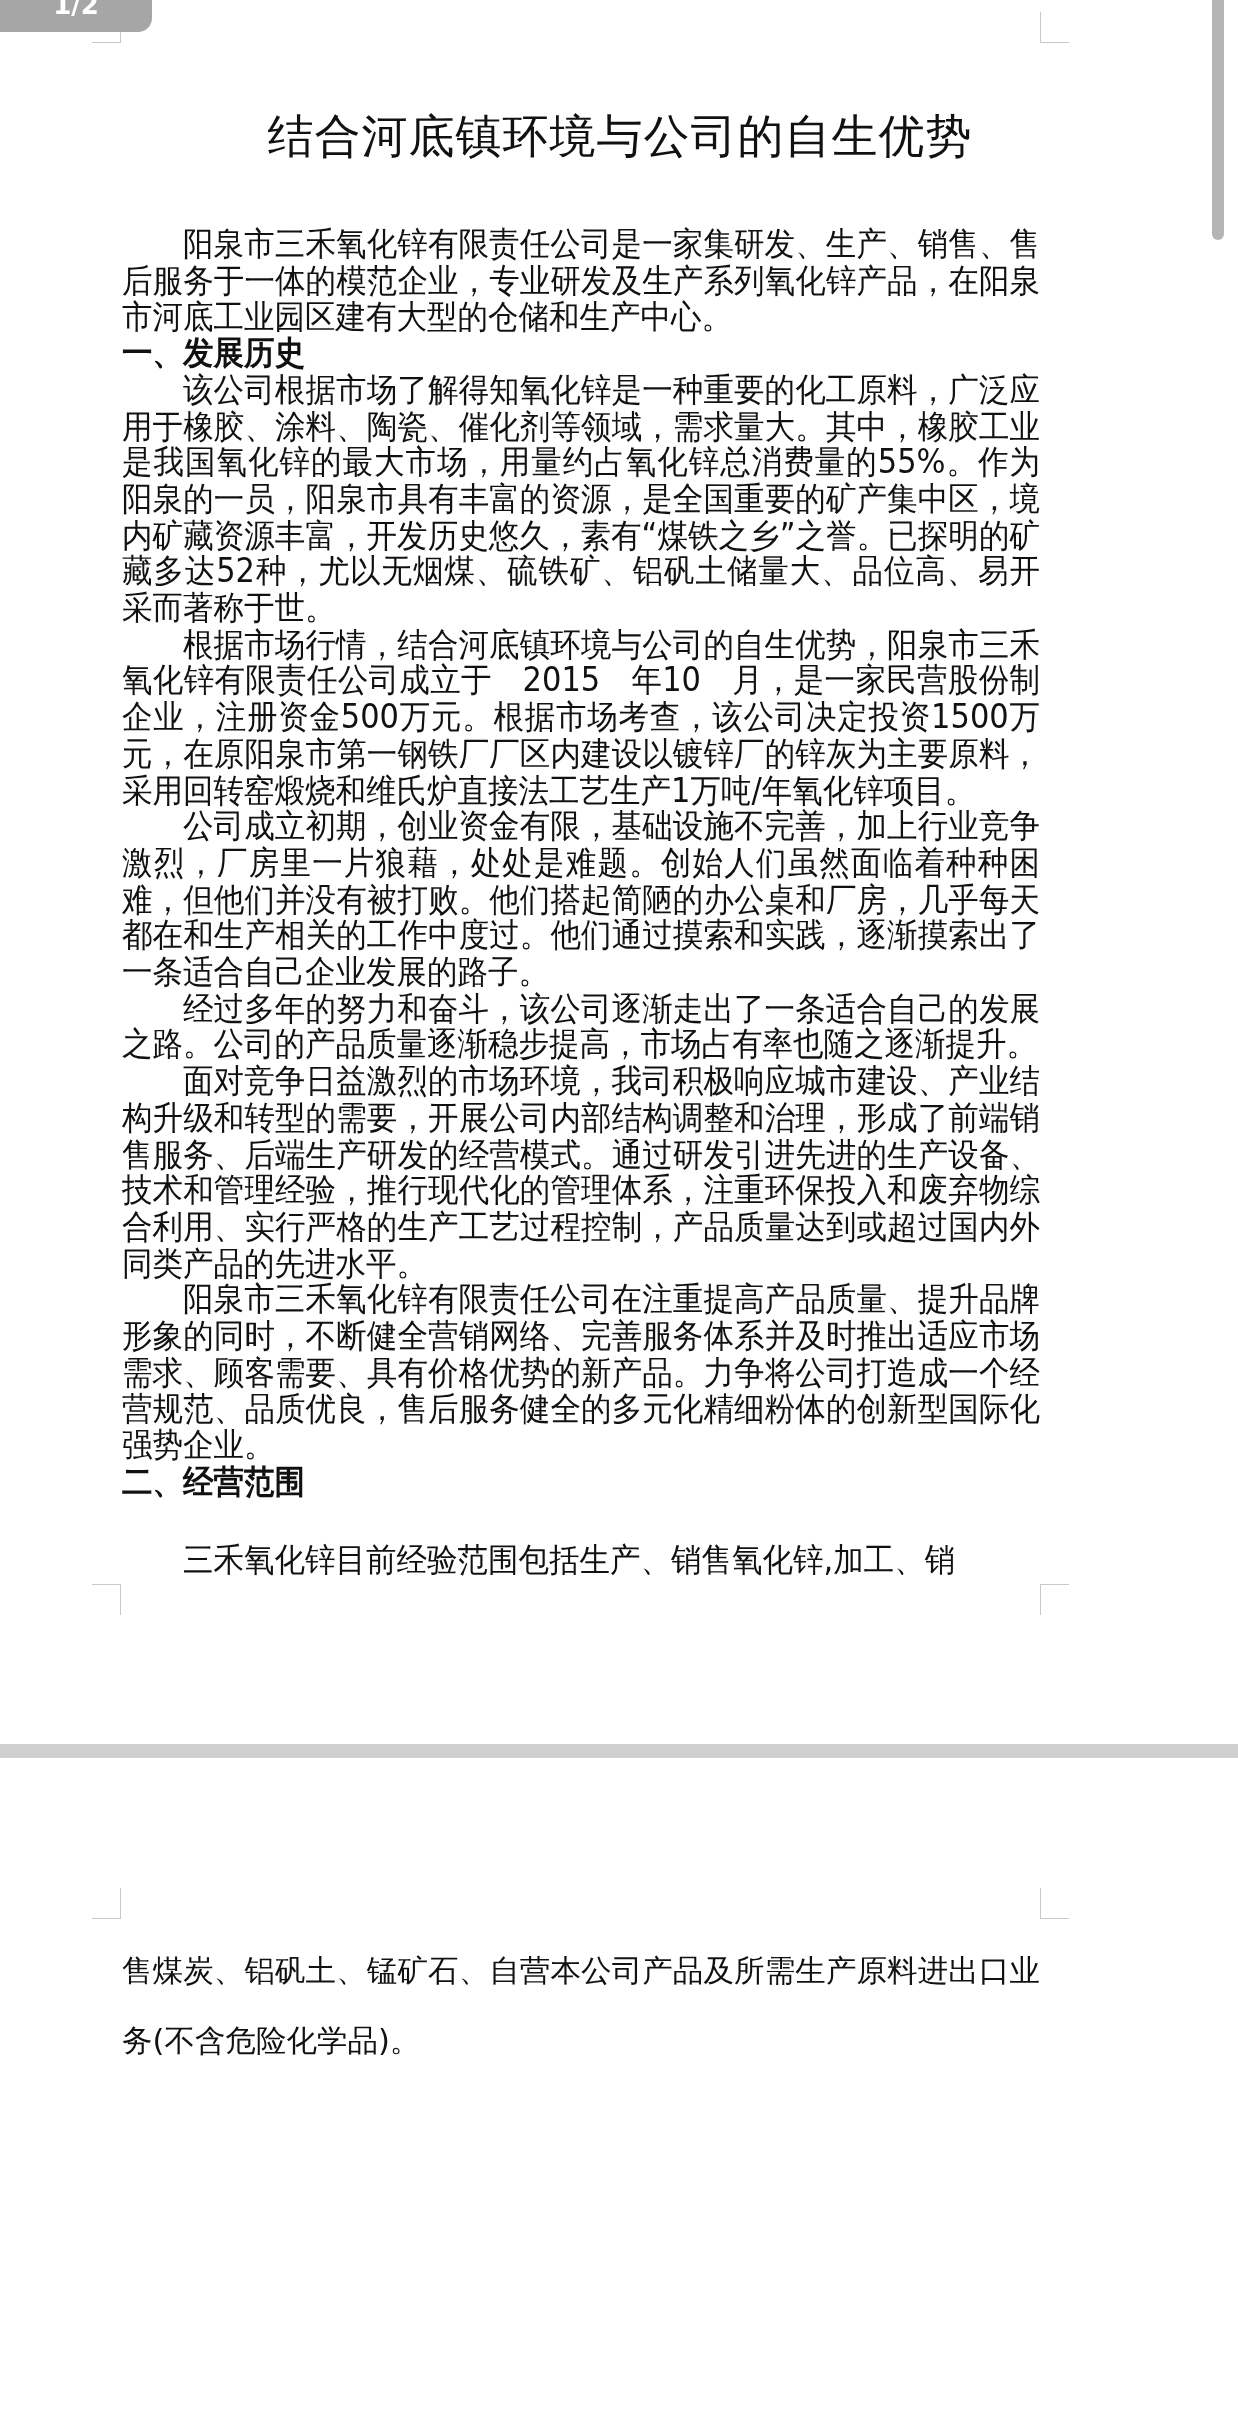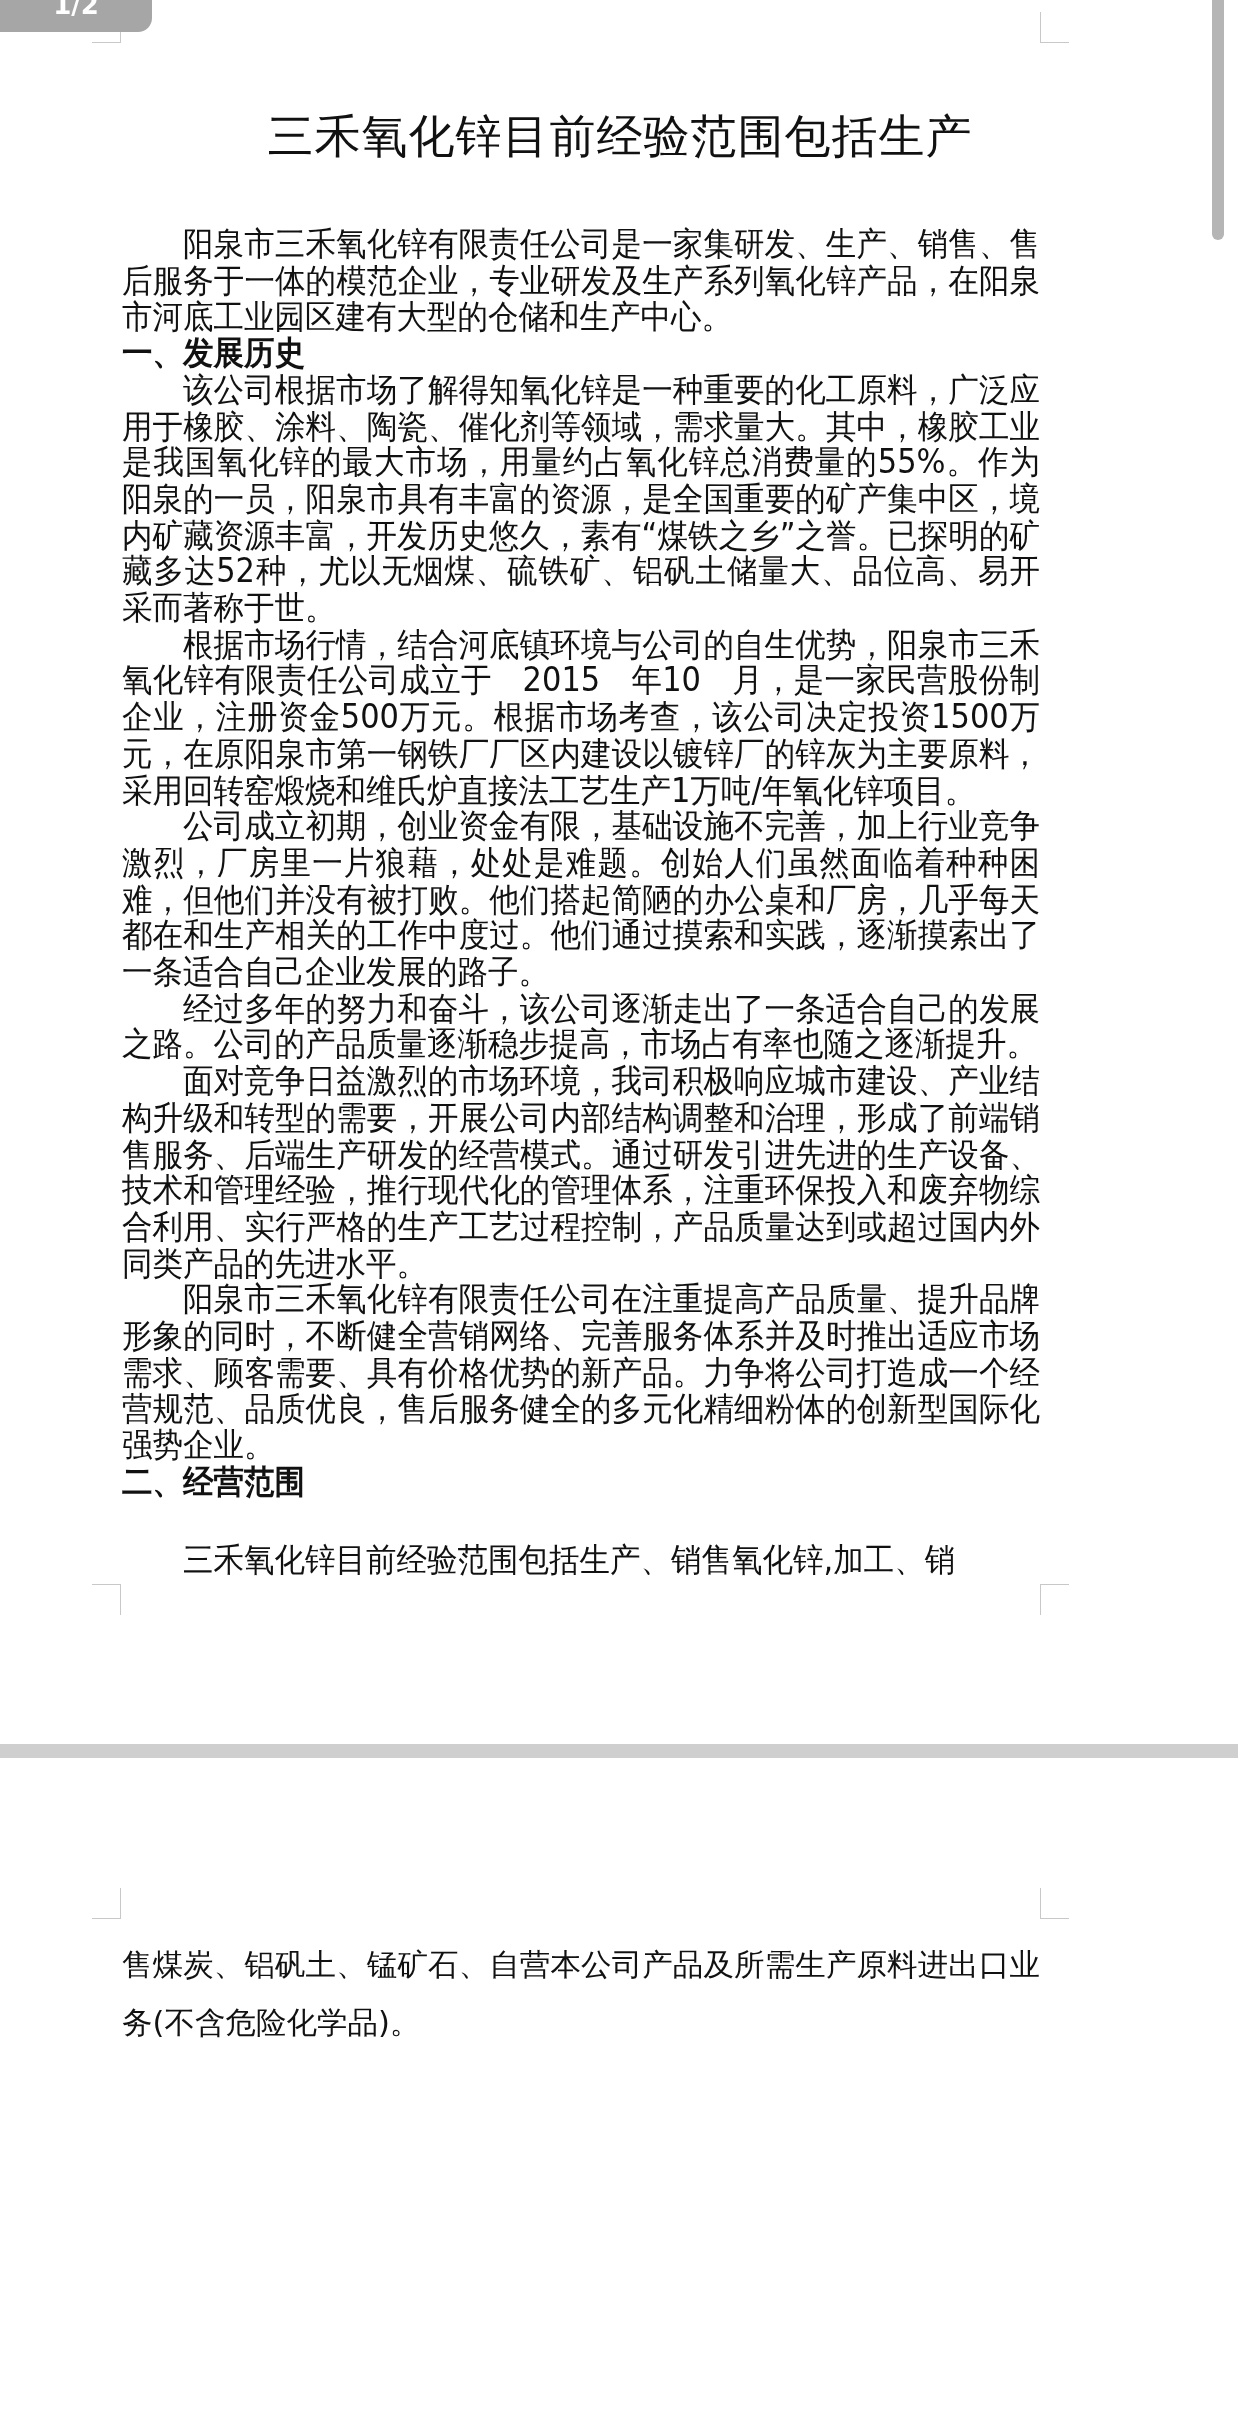--- a/index.html
+++ b/index.html
@@ -41,37 +41,37 @@
     position:absolute; left:122px; top:226px; width:918px;
     font-size:30.5px; line-height:33.7px; letter-spacing:0px;
     transform:scaleY(1.08); transform-origin:top left;
   }
   .body1 p { margin:0; text-indent:2em; text-align:justify; }
   .body1 h2 { margin:0; font-size:30.5px; font-weight:bold; line-height:33.7px; }
   .body1 .spacer { height:38px; }
 
   .body2 {
     position:absolute; left:122px; top:1936px; width:918px;
-    font-size:30.5px; line-height:58px;
+    font-size:30.5px; line-height:70px;
   }
   .body2 p { margin:0; text-align:justify; }
   .body2 p.indent { text-indent:2em; }
 </style>
 </head>
 <body>
 
 <div class="page-badge">1/2</div>
 <div class="scrollbar"></div>
 
 <div class="corner c-tl-b"></div>
 <div class="corner c-tr-b"></div>
 <div class="corner c-bl-t"></div>
 <div class="corner c-br-t"></div>
 
-<div class="doc-title">三禾氧化锌目前经验范围包括生产</div>
+<div class="doc-title">结合河底镇环境与公司的自生优势</div>
 
 <div class="body1">
   <p>阳泉市三禾氧化锌有限责任公司是一家集研发、生产、销售、售后服务于一体的模范企业，专业研发及生产系列氧化锌产品，在阳泉市河底工业园区建有大型的仓储和生产中心。</p>
   <h2>一、发展历史</h2>
   <p>该公司根据市场了解得知氧化锌是一种重要的化工原料，广泛应用于橡胶、涂料、陶瓷、催化剂等领域，需求量大。其中，橡胶工业是我国氧化锌的最大市场，用量约占氧化锌总消费量的55%。作为阳泉的一员，阳泉市具有丰富的资源，是全国重要的矿产集中区，境内矿藏资源丰富，开发历史悠久，素有“煤铁之乡”之誉。已探明的矿藏多达52种，尤以无烟煤、硫铁矿、铝矾土储量大、品位高、易开采而著称于世。</p>
   <p>根据市场行情，结合河底镇环境与公司的自生优势，阳泉市三禾氧化锌有限责任公司成立于　2015　年10　月，是一家民营股份制企业，注册资金500万元。根据市场考查，该公司决定投资1500万元，在原阳泉市第一钢铁厂厂区内建设以镀锌厂的锌灰为主要原料，采用回转窑煅烧和维氏炉直接法工艺生产1万吨/年氧化锌项目。</p>
   <p>公司成立初期，创业资金有限，基础设施不完善，加上行业竞争激烈，厂房里一片狼藉，处处是难题。创始人们虽然面临着种种困难，但他们并没有被打败。他们搭起简陋的办公桌和厂房，几乎每天都在和生产相关的工作中度过。他们通过摸索和实践，逐渐摸索出了一条适合自己企业发展的路子。</p>
   <p>经过多年的努力和奋斗，该公司逐渐走出了一条适合自己的发展之路。公司的产品质量逐渐稳步提高，市场占有率也随之逐渐提升。</p>
   <p>面对竞争日益激烈的市场环境，我司积极响应城市建设、产业结构升级和转型的需要，开展公司内部结构调整和治理，形成了前端销售服务、后端生产研发的经营模式。通过研发引进先进的生产设备、技术和管理经验，推行现代化的管理体系，注重环保投入和废弃物综合利用、实行严格的生产工艺过程控制，产品质量达到或超过国内外同类产品的先进水平。</p>
   <p>阳泉市三禾氧化锌有限责任公司在注重提高产品质量、提升品牌形象的同时，不断健全营销网络、完善服务体系并及时推出适应市场需求、顾客需要、具有价格优势的新产品。力争将公司打造成一个经营规范、品质优良，售后服务健全的多元化精细粉体的创新型国际化强势企业。</p>

